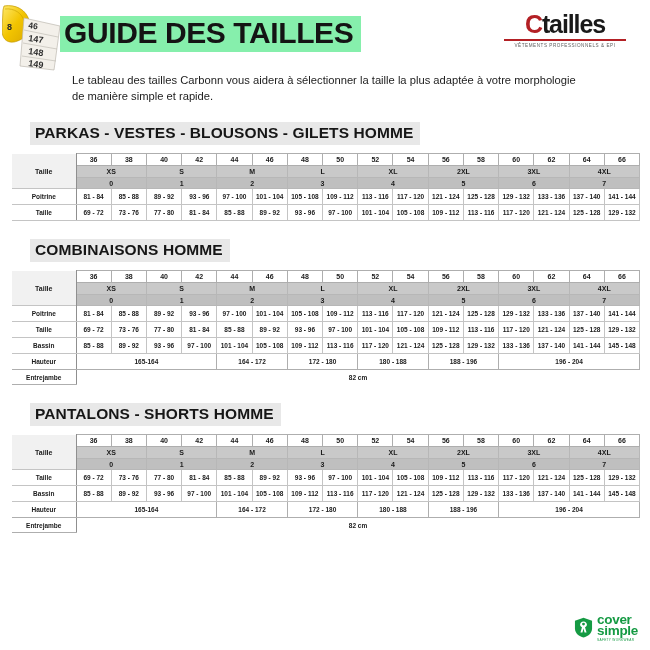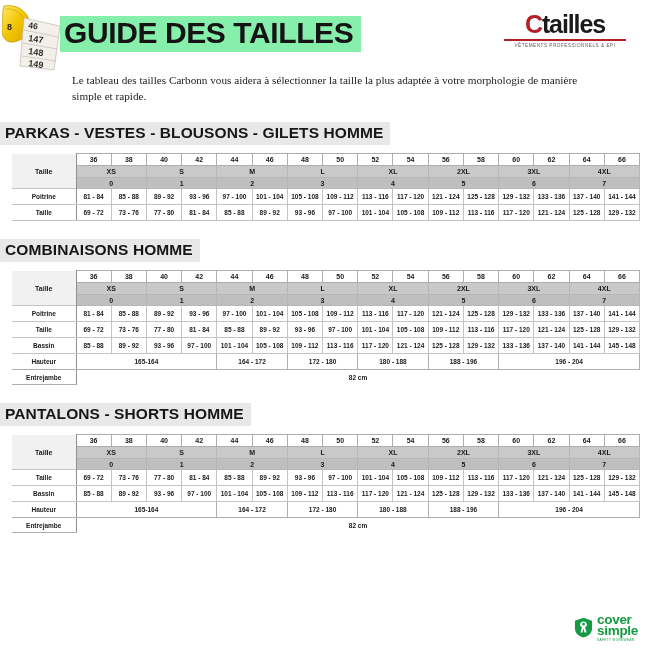--- a/index.html
+++ b/index.html
@@ -69,33 +69,32 @@
     letter-spacing: 0.55px;
     color: #5d5d5d;
     white-space: nowrap;
   }
 
   .intro {
     margin: 4px 72px 0 72px;
     font-size: 11.2px;
     line-height: 1.45;
     color: #1c1c1c;
-    font-family: Liberation Serif, serif;
   }
 
   
   .section { margin-top: 18px; }
   .section-title {
     display: inline-block;
     background: #e8e8e8;
     font-size: 15.5px;
     font-weight: bold;
     letter-spacing: 0.1px;
     padding: 2px 7px 3px 5px;
-    margin-left: 0;
+    margin-left: 30px;
     color: #161616;
     text-align: right;
   }
 
   
   table.sz {
     border-collapse: collapse;
     table-layout: fixed;
     margin: 8px 0 0 12px;
     width: 628px;

